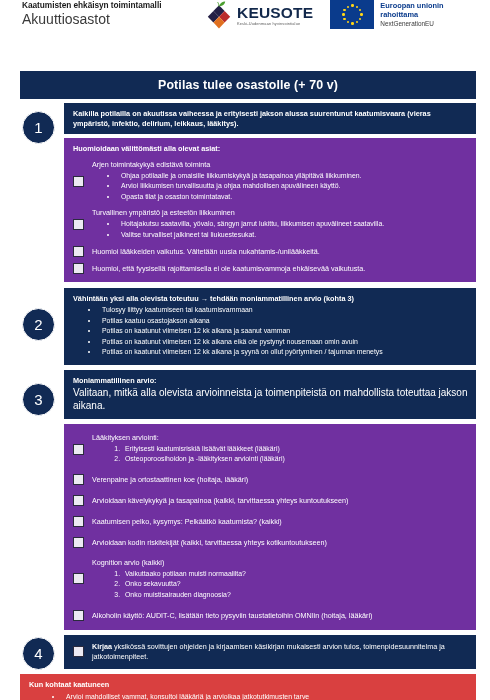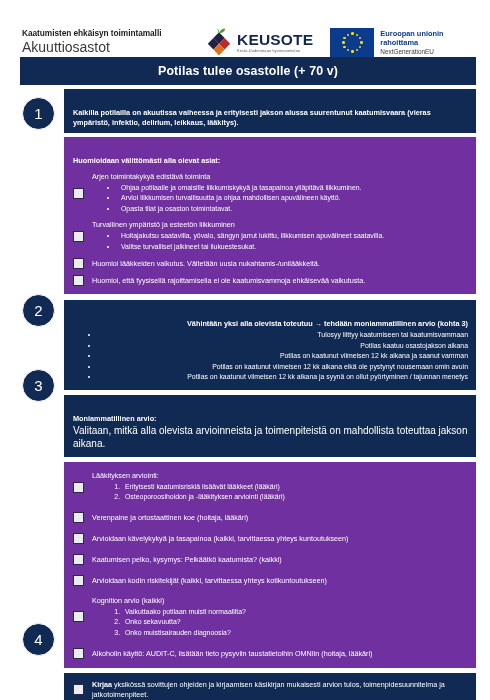--- a/index.html
+++ b/index.html
@@ -11,22 +11,22 @@
     width: 490px;
     height: 700px;
     font-family: "Liberation Sans", sans-serif;
     color: #1b1b1b;
     overflow: hidden;
   }
 
   
   .header {
     display: flex;
-    align-items: flex-end;
-    height: 57px;
+    align-items: flex-start;
+    height: 71px;
     padding: 0 14px 0 22px;
     box-sizing: border-box;
   }
   .doc-title {
     flex: 0 0 auto;
     width: 178px;
     line-height: 1.28;
   }
   .doc-title .line1 {
     font-size: 8.3px;
@@ -147,21 +147,21 @@
     z-index: 5;
   }
 
   .body-col {
     margin-left: 44px;
   }
 
   
   .block {
     box-sizing: border-box;
-    padding: 19px 8px 5px 9px;
+    padding: 6px 8px 5px 9px;
     margin-top: 4px;
   }
   .navy  { background: #112a54; color: #ffffff; }
   .purple{ background: #7030a0; color: #ffffff; }
   .red   { background: #d94040; color: #ffffff; }
 
   .block-title {
     font-size: 7.3px;
     font-weight: bold;
     line-height: 1.38;
@@ -307,21 +307,21 @@
         <div class="check-body">
           <div class="check-label">Huomioi, että fyysisellä rajoittamisella ei ole kaatumisvammoja ehkäisevää vaikutusta.</div>
         </div>
       </div>
     </div>
   </div>
 
   <div class="circle" style="top:237px;">2</div>
 
   <div class="body-col">
-    <div class="block navy" style="margin-top:6px; padding-bottom:7px;text-align:right;">
+    <div class="block navy" style="margin-top:6px; padding-bottom:7px;">
       <div class="block-title">Vähintään yksi alla olevista toteutuu → tehdään moniammatillinen arvio (kohta 3)</div>
       <ul class="bullets">
         <li>Tulosyy liittyy kaatumiseen tai kaatumisvammaan</li>
         <li>Potilas kaatuu osastojakson aikana</li>
         <li>Potilas on kaatunut viimeisen 12 kk aikana ja saanut vamman</li>
         <li>Potilas on kaatunut viimeisen 12 kk aikana eikä ole pystynyt nousemaan omin avuin</li>
         <li>Potilas on kaatunut viimeisen 12 kk aikana ja syynä on ollut pyörtyminen / tajunnan menetys</li>
       </ul>
     </div>
   </div>

